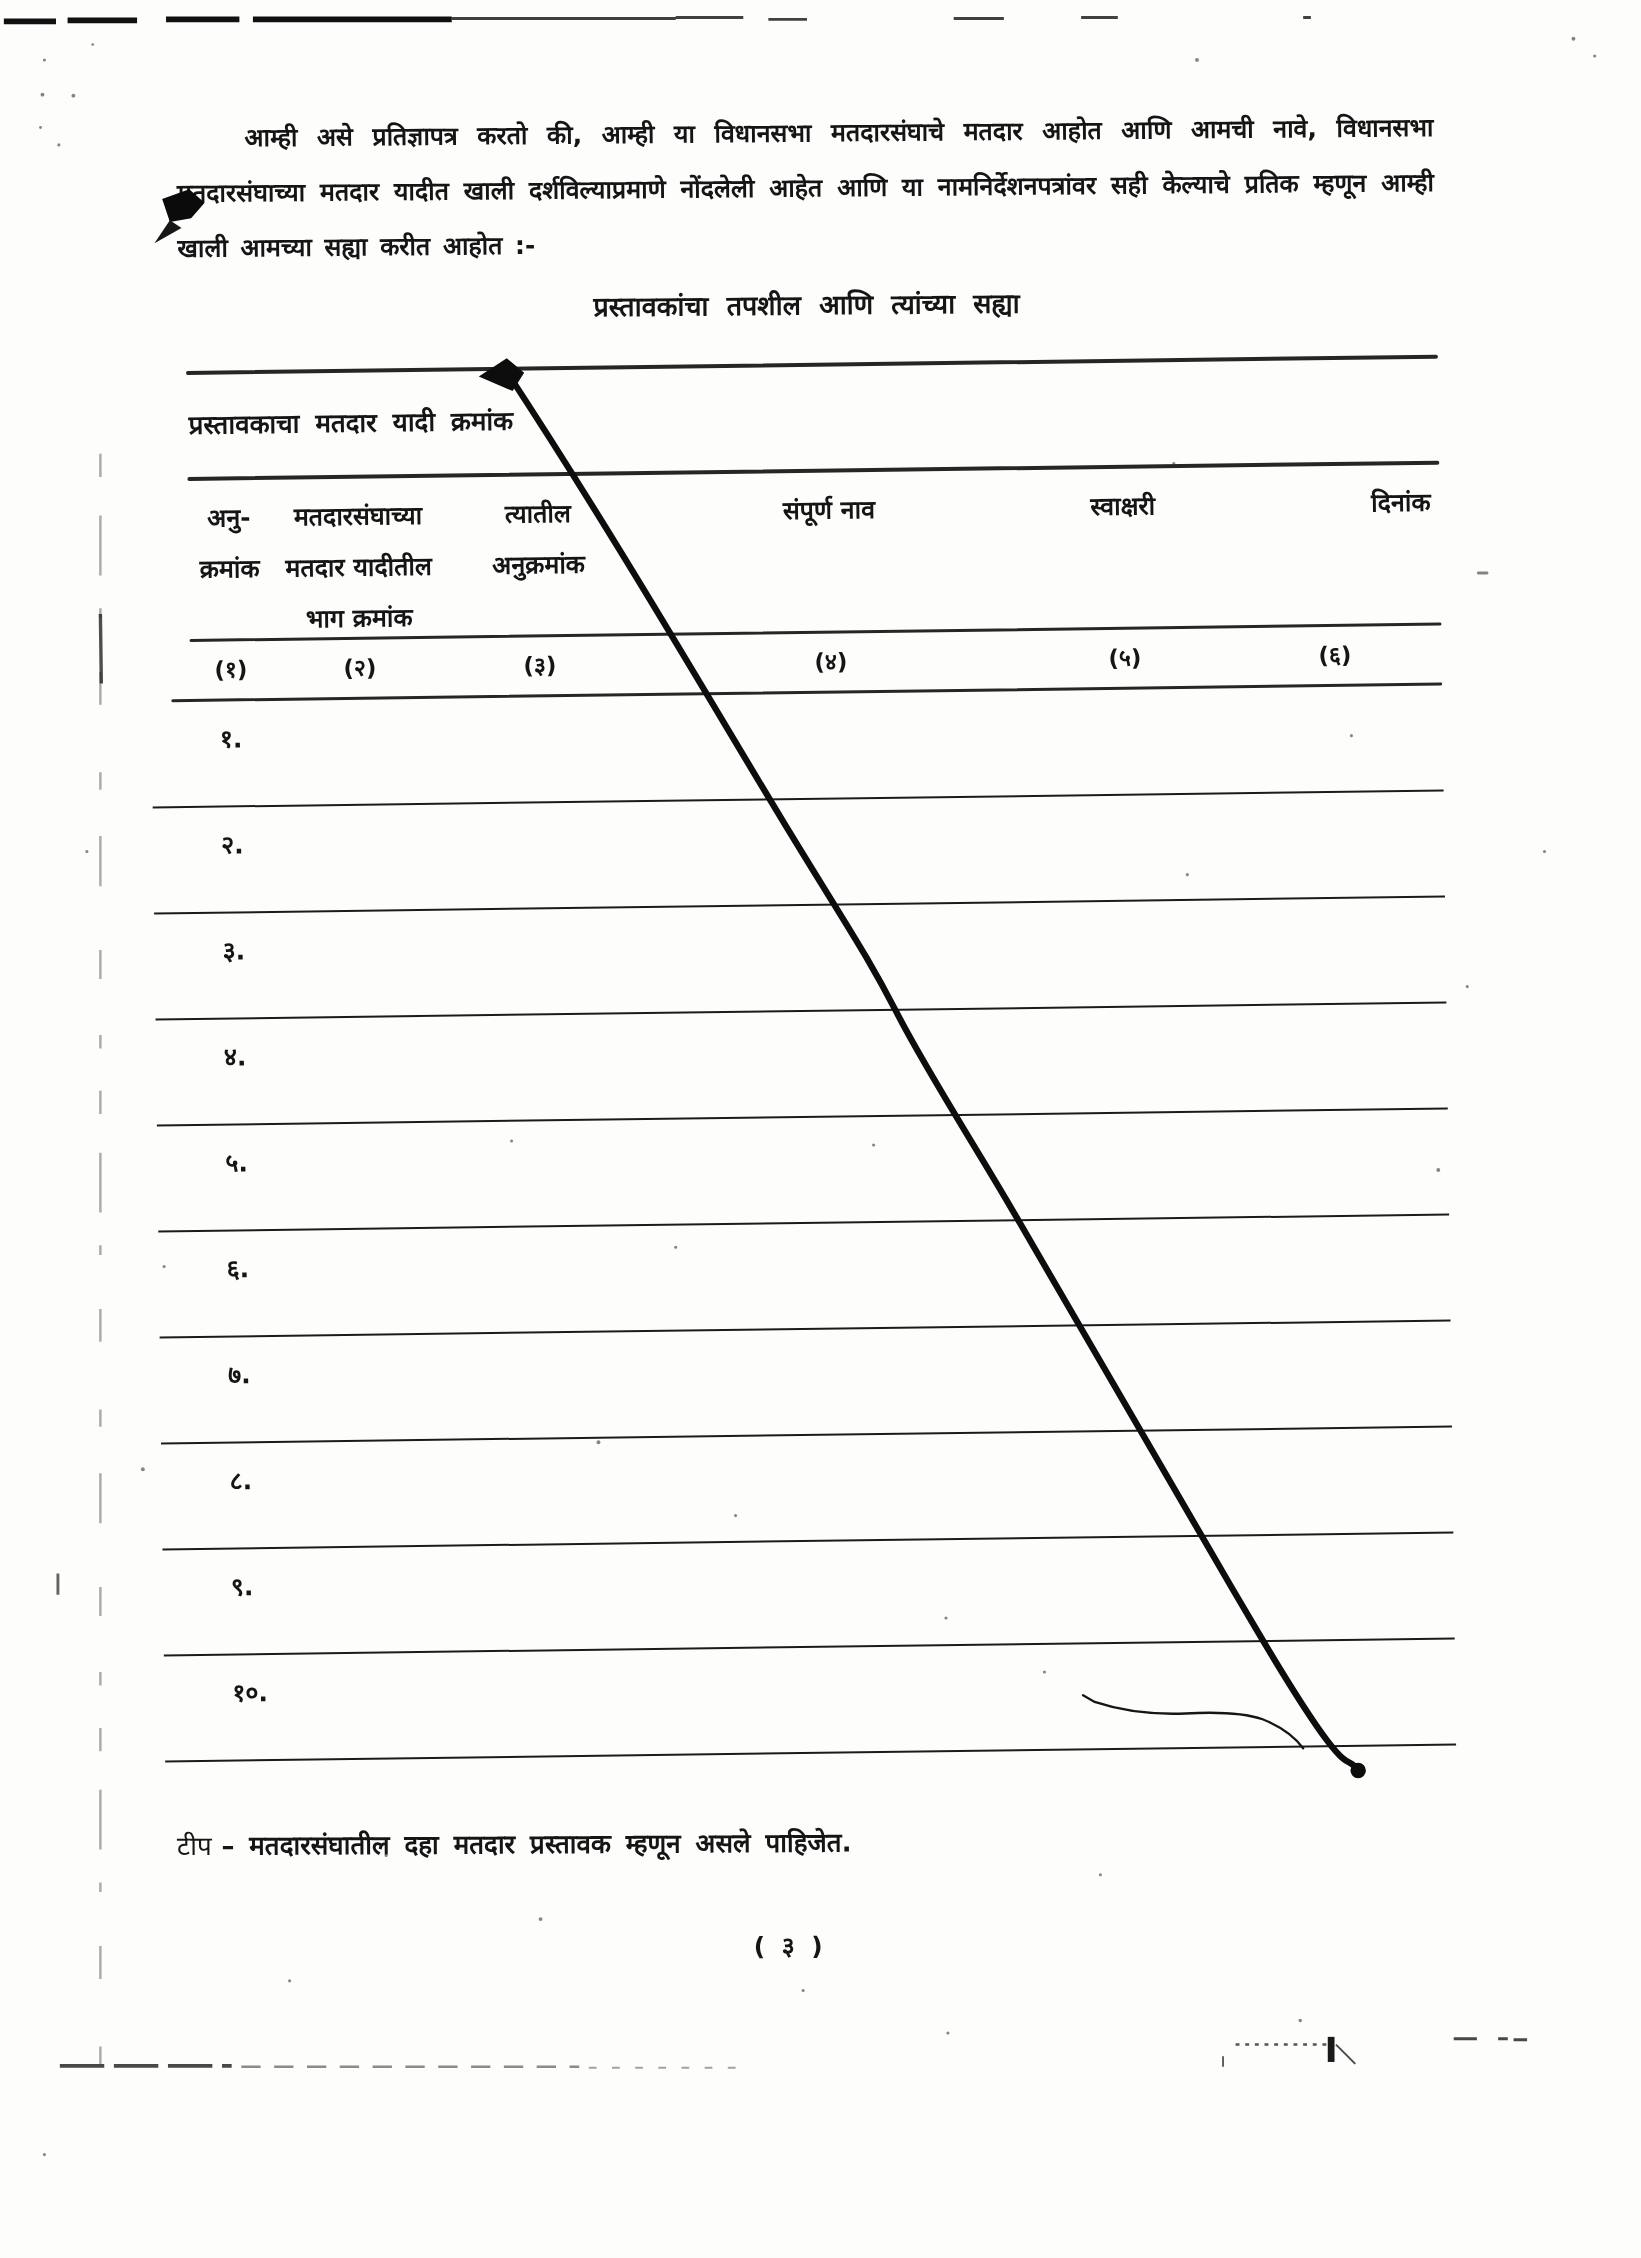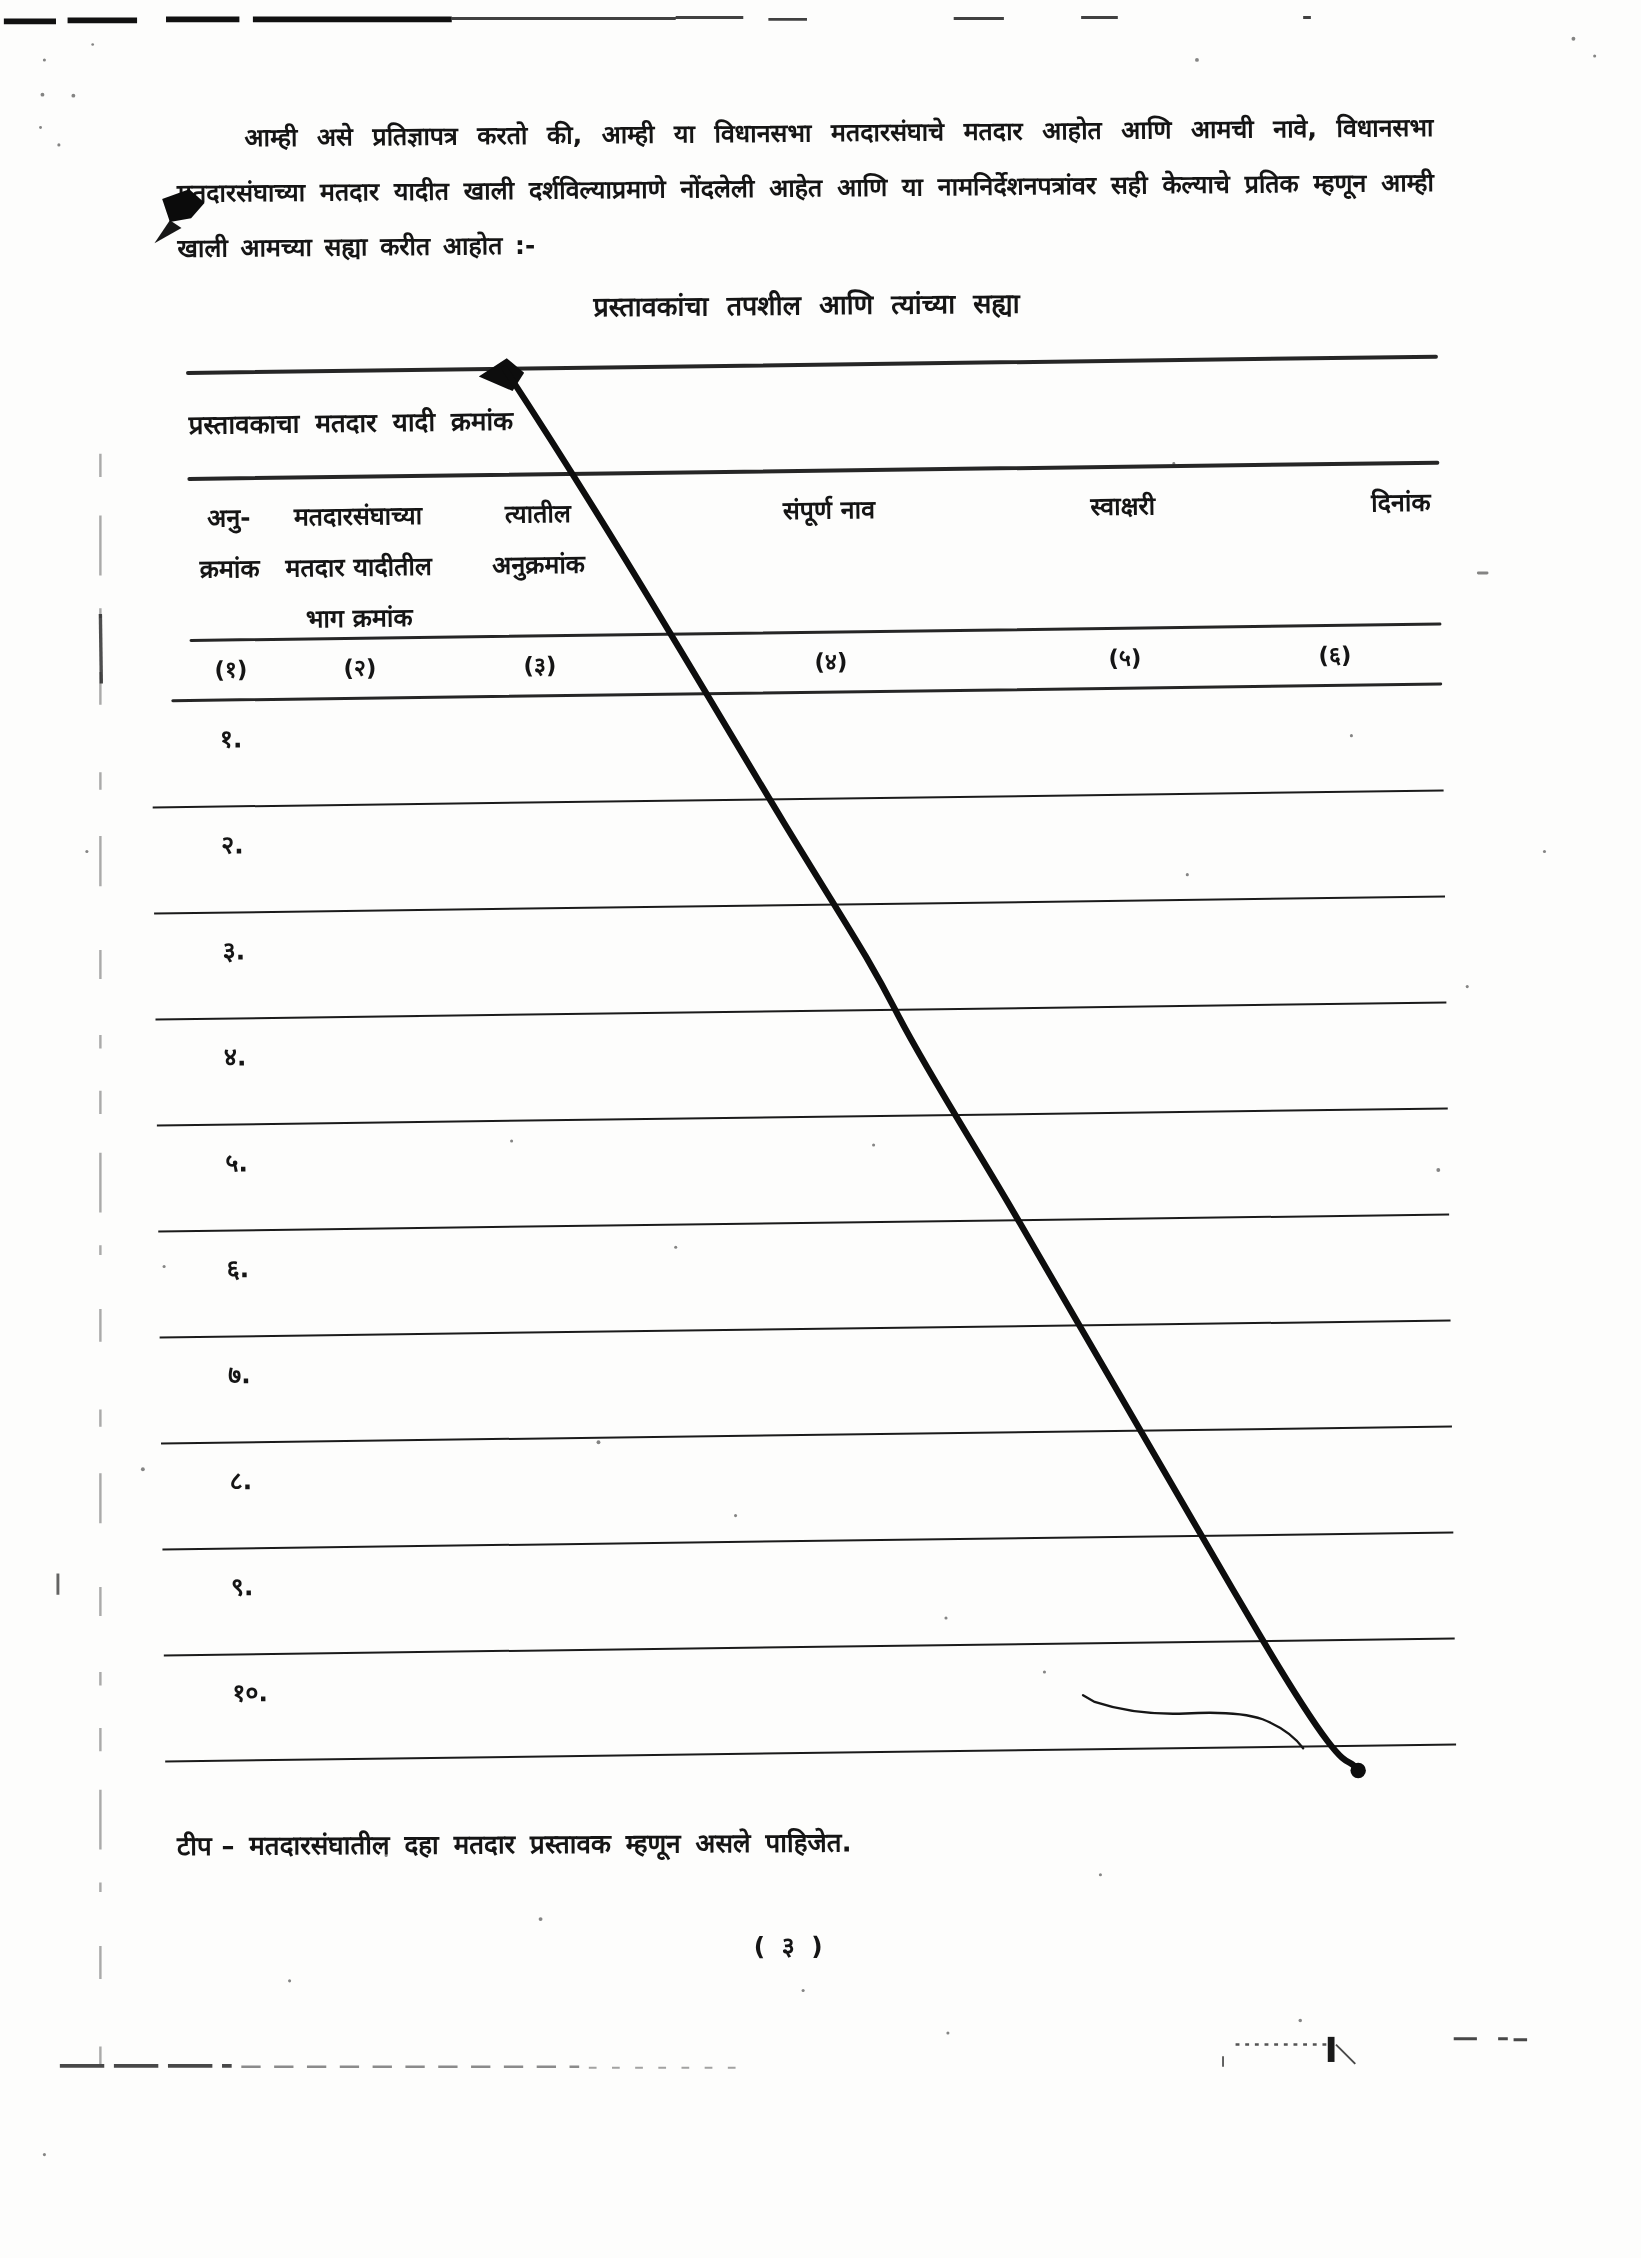--- a/index.html
+++ b/index.html
@@ -31,21 +31,21 @@
   .col-head{position:absolute;top:0;transform:translateX(-50%);text-align:center;
     font-size:25px;font-weight:bold;line-height:51px;white-space:nowrap;}
   .col-nums{position:absolute;left:0;top:282px;width:100%;height:39px;}
   .col-num{position:absolute;top:0;transform:translateX(-50%);font-size:23px;font-weight:600;white-space:nowrap;}
   .rows{position:absolute;left:-39px;top:331px;width:calc(100% + 39px);}
   .trow{height:106px;border-bottom:2.9px solid #1b1b1b;box-sizing:border-box;}
   .serial{display:inline-block;padding:19.3px 0 0 68px;font-size:25px;font-weight:bold;}
   
   .bottom-skew{position:absolute;left:0;top:0;width:1641px;transform:rotate(-0.3deg);transform-origin:174px 1834px;}
   .note{position:absolute;left:177px;top:1827px;font-size:26px;font-weight:600;word-spacing:5.8px;white-space:nowrap;}
-  .note .note-label{font-weight:bold;}
+  .note .note-label{font-weight:normal;}
   .note .note-body{margin-left:9.7px;}
   .pagenum{position:absolute;left:741px;top:1931px;width:97px;text-align:center;
     font-size:25px;font-weight:600;letter-spacing:3.9px;}
   
   svg.marks{position:absolute;left:0;top:0;z-index:5;pointer-events:none;}
 </style>
 </head>
 <body>
 
 <div class="top-skew layer">

